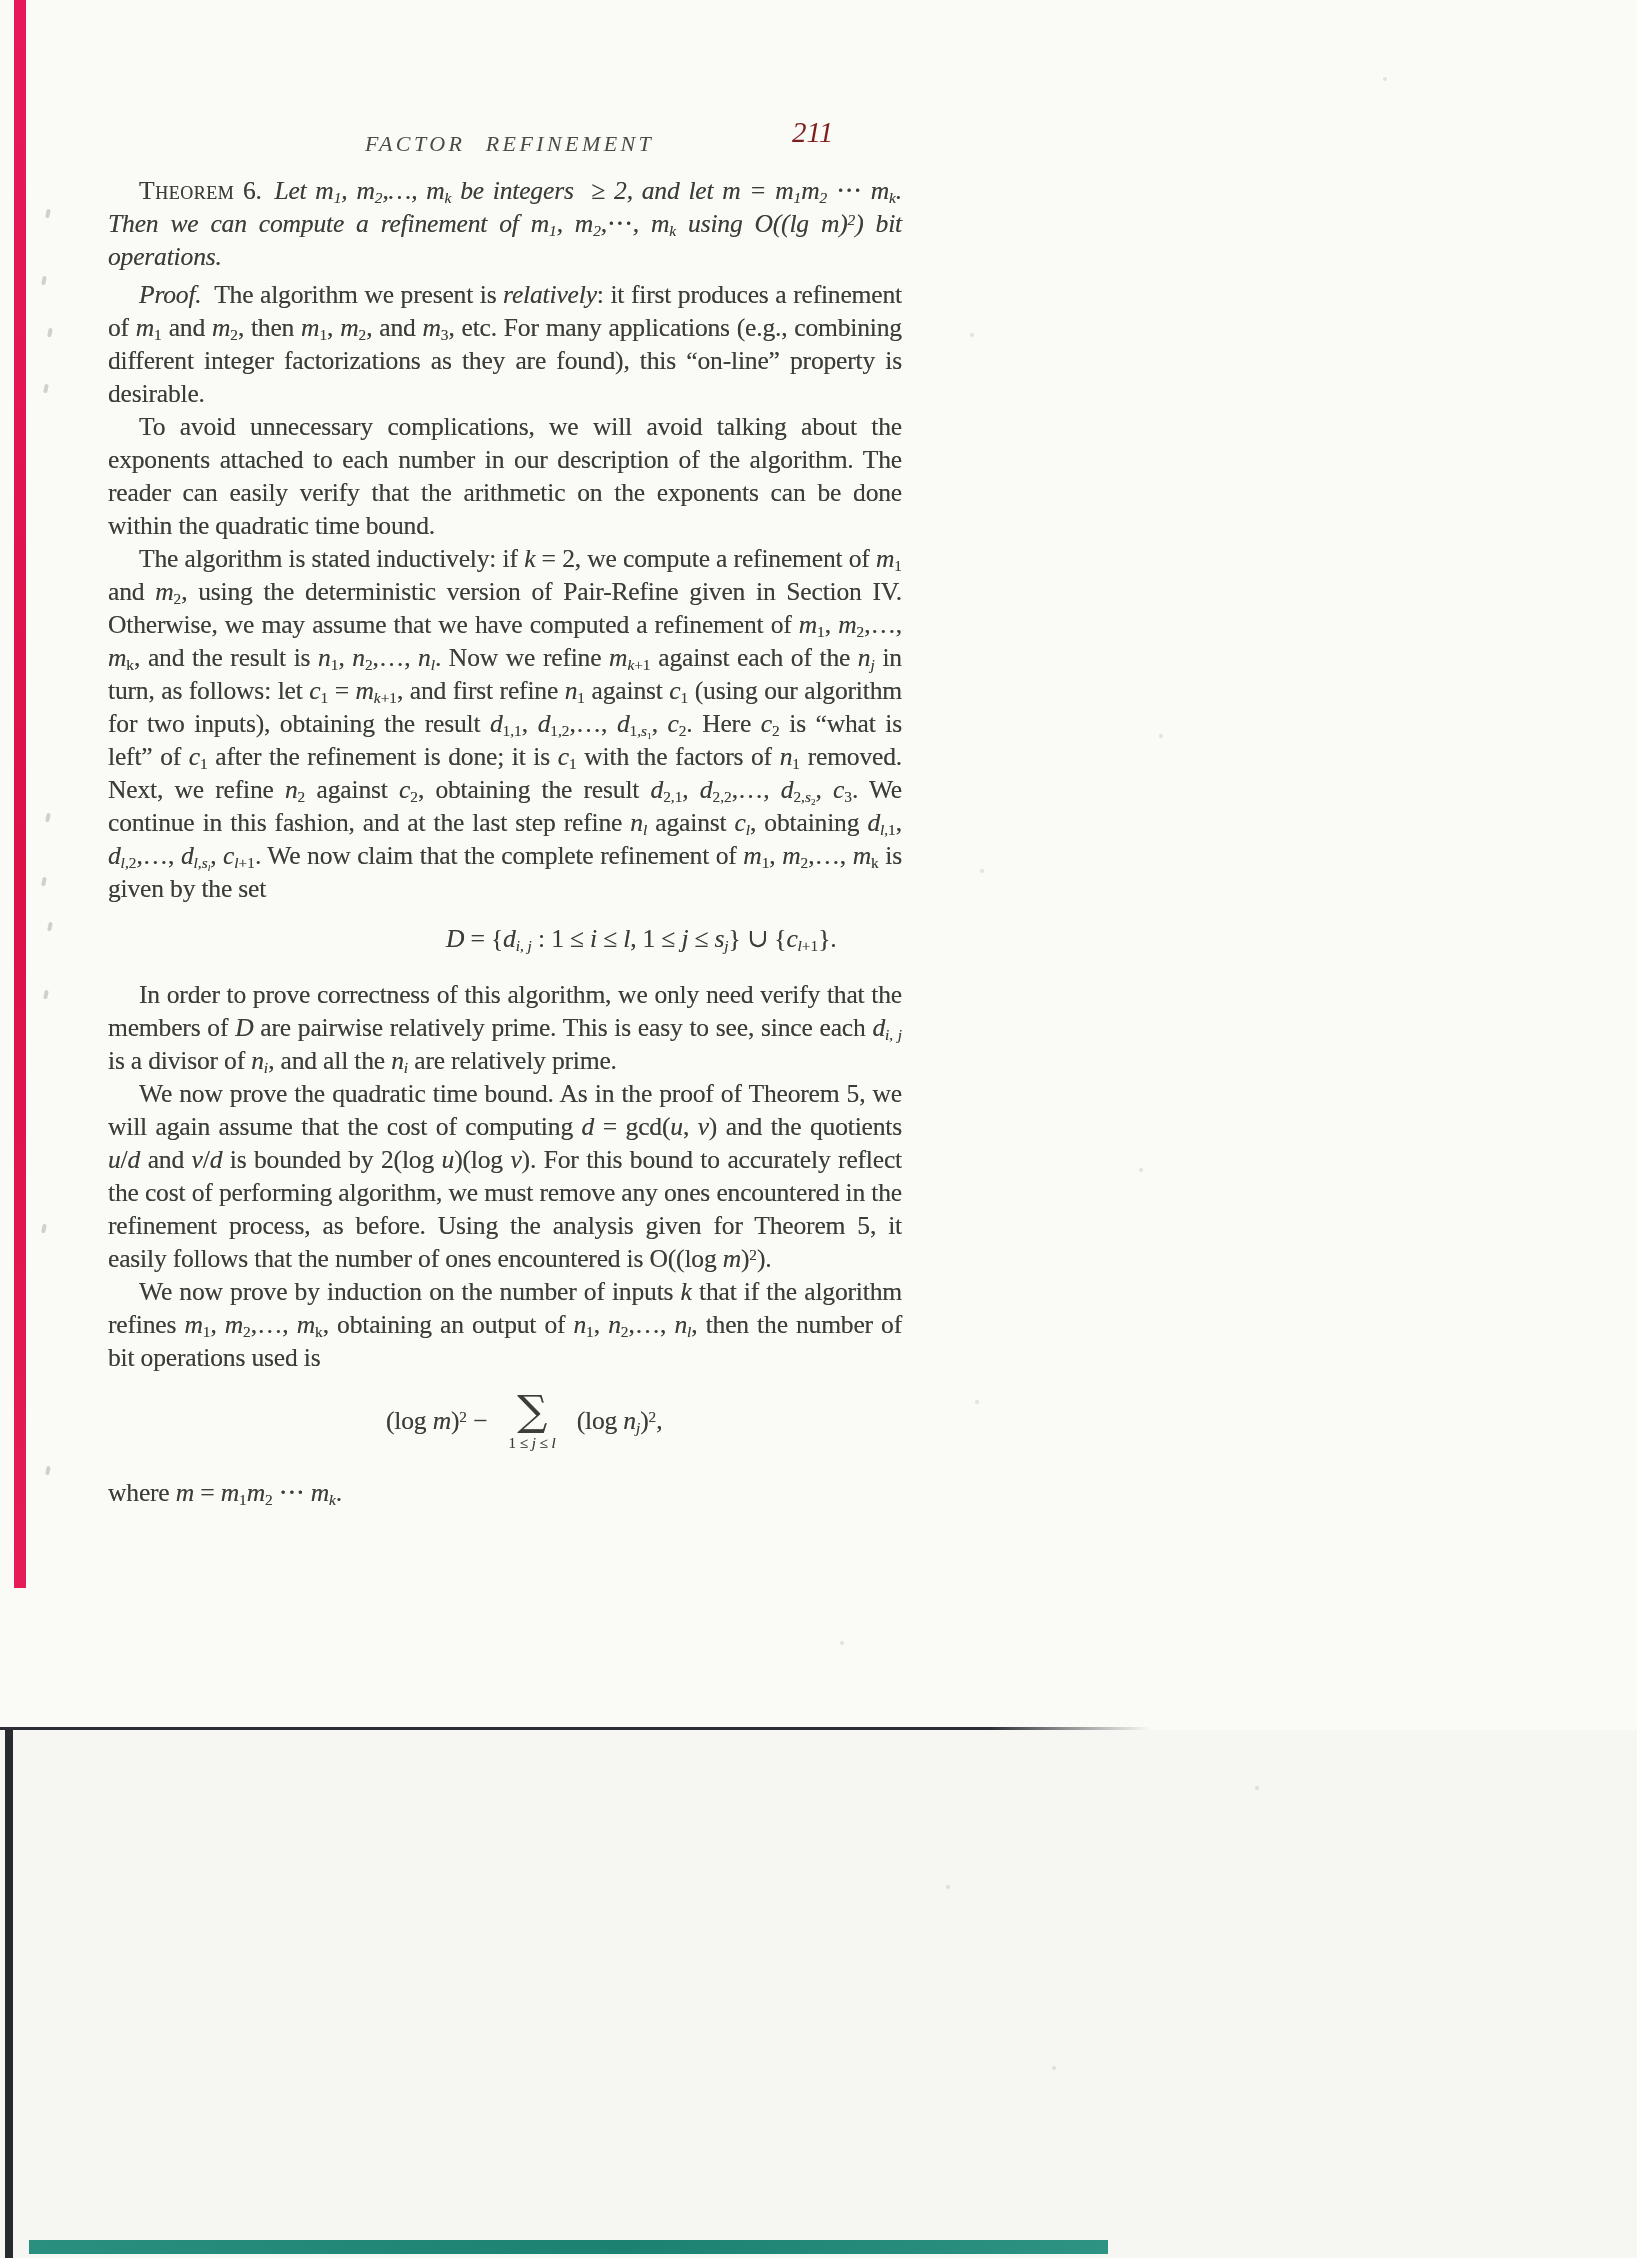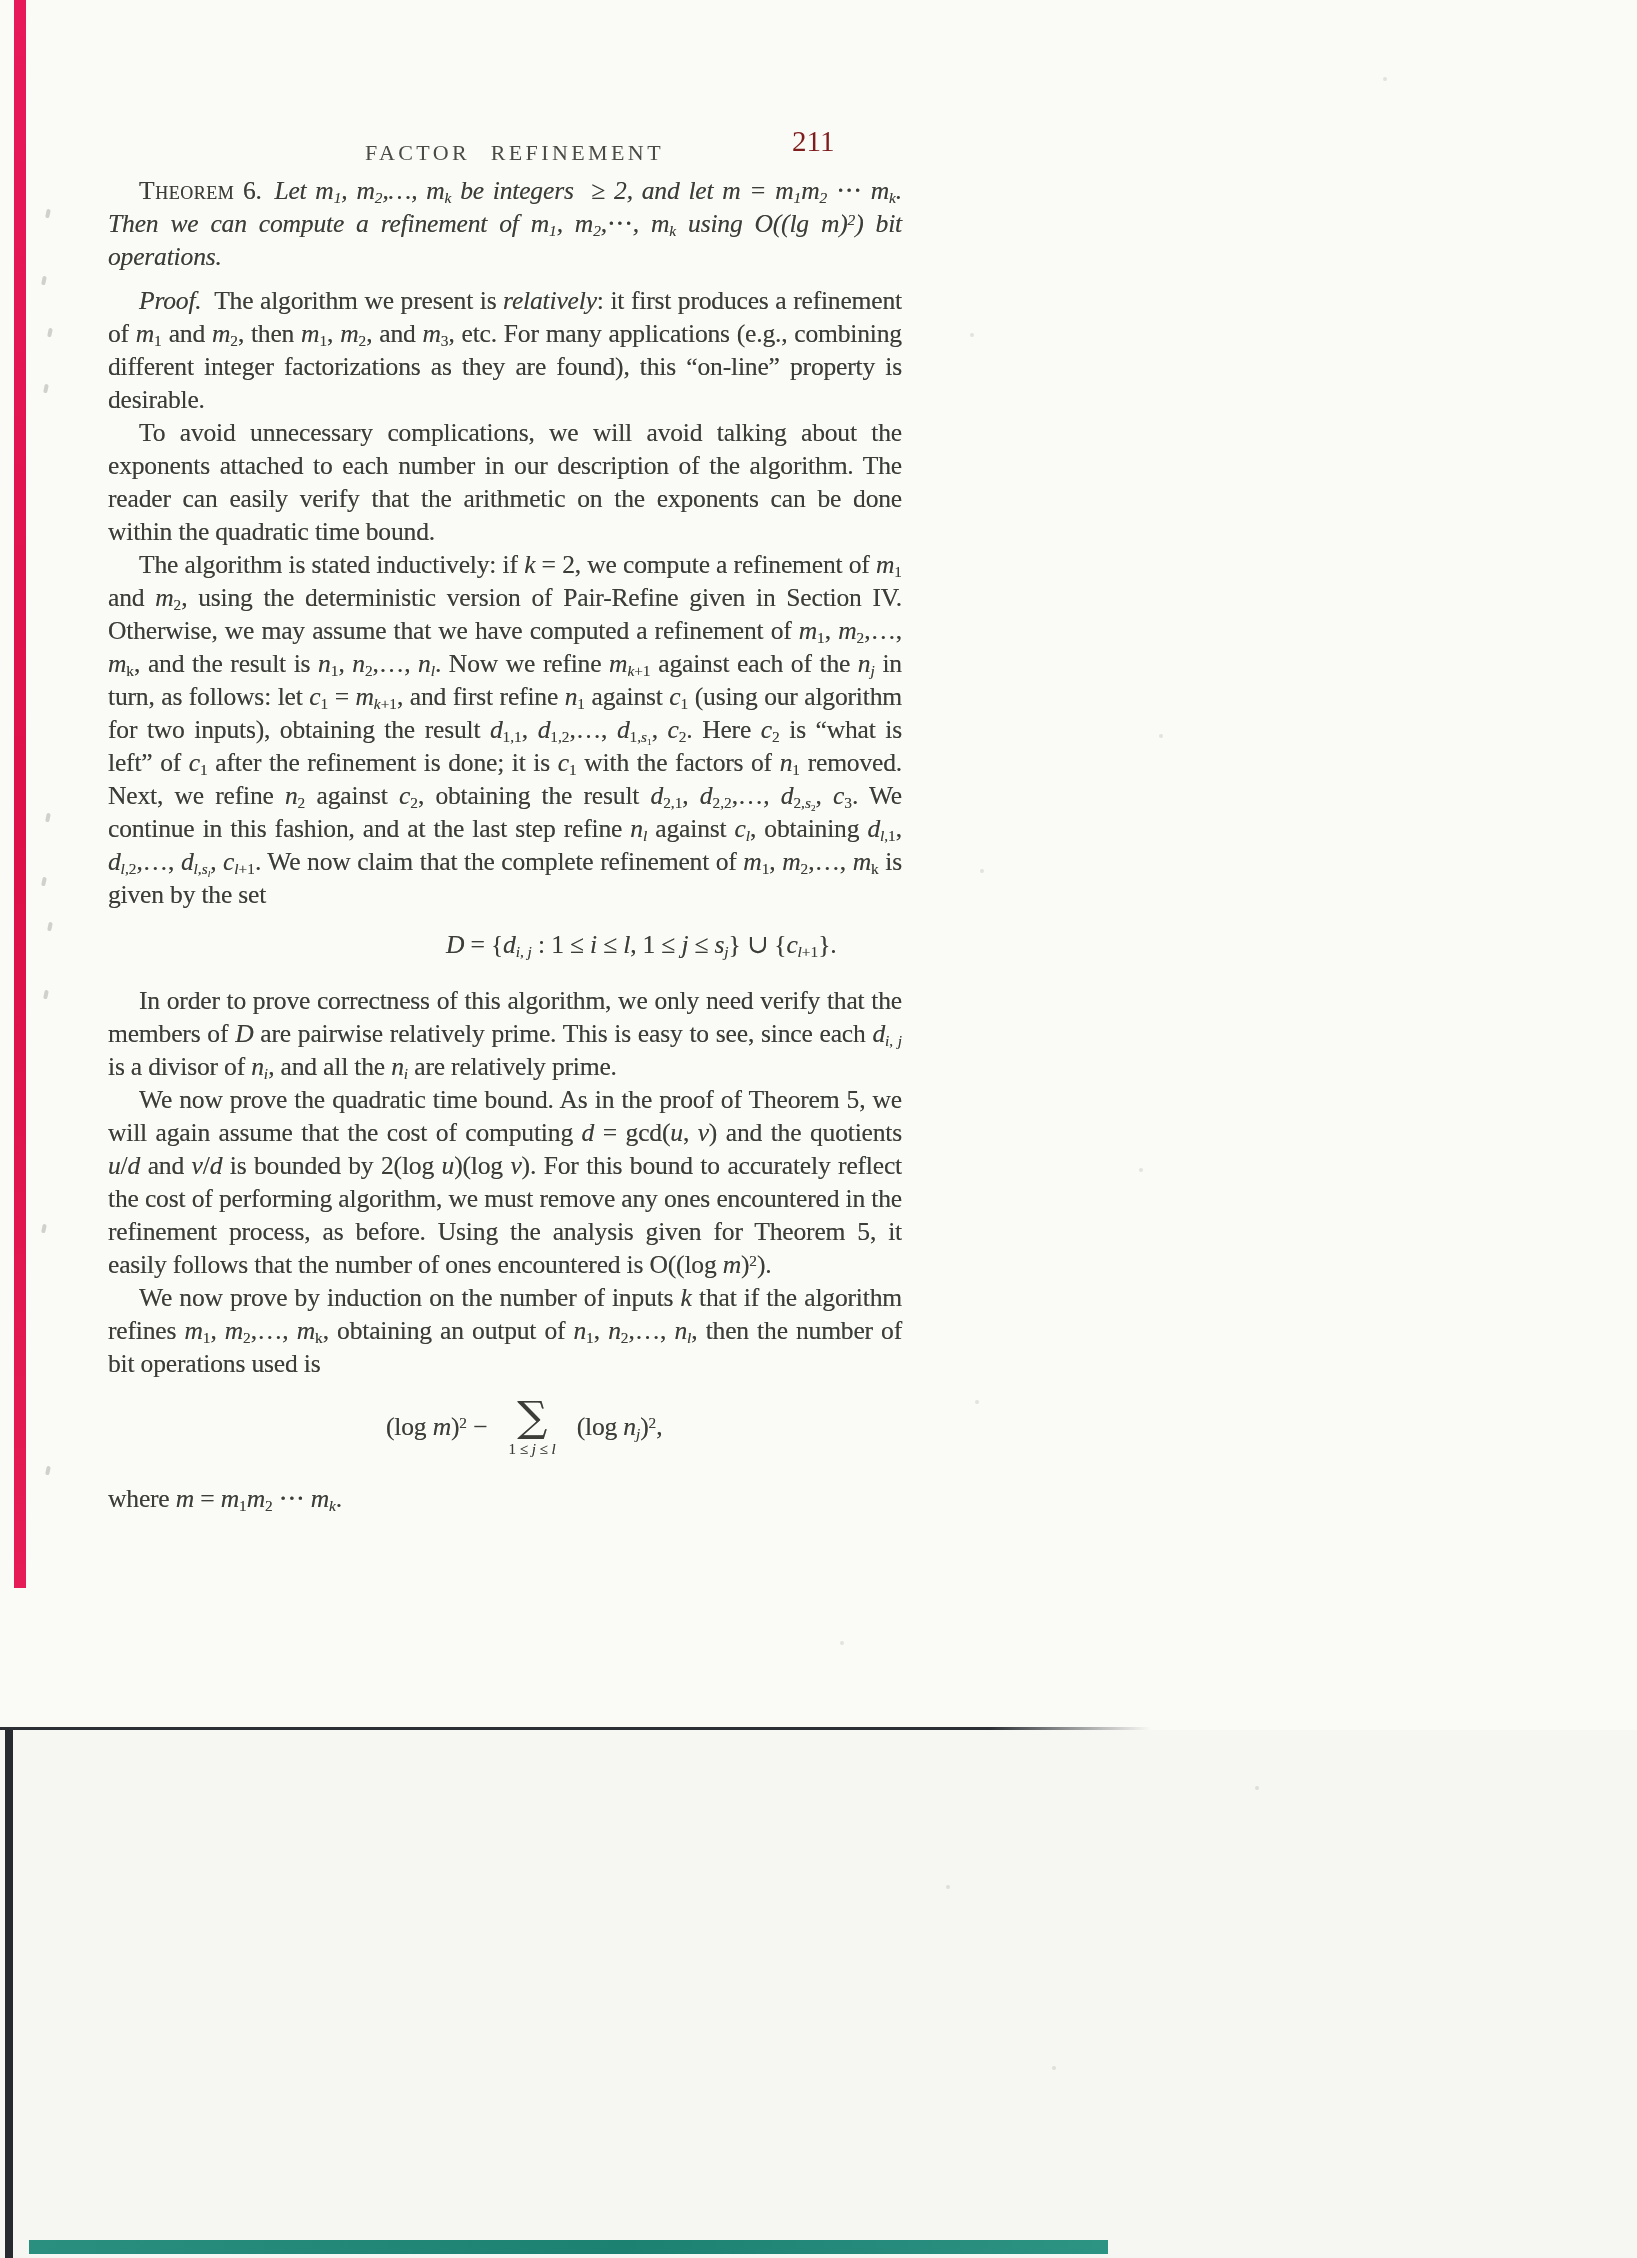--- a/index.html
+++ b/index.html
@@ -16,34 +16,34 @@
     background:linear-gradient(to bottom,#e8195a,#dd1048 55%,#e51c55);}
   .edge-line{position:absolute;left:0;top:1727px;width:1151px;height:2.9px;
     background:linear-gradient(to right,#2c3036 0%,#2c3036 86%,rgba(44,48,54,0) 100%);}
   .below-edge{position:absolute;left:0;top:1730px;width:1638px;height:528px;background:#f6f6f2;}
   .edge-vert{position:absolute;left:4.8px;top:1730px;width:8.7px;height:528px;background:#272b30;}
   .stripe-teal{position:absolute;left:29px;top:2240px;width:1079px;height:13.5px;
     background:linear-gradient(to right,#2a8f7e,#1d8172 55%,#2d9383);}
   .tick{position:absolute;width:3.9px;height:8.7px;border-radius:1.9px;background:rgba(60,60,55,.22);transform:rotate(12deg);}
   .speck{position:absolute;width:3.9px;height:3.9px;border-radius:50%;background:rgba(70,70,64,.13);}
   
-  .running-head{position:absolute;top:140px;left:108px;width:898px;height:39px;}
+  .running-head{position:absolute;top:131px;left:108px;width:898px;height:39px;font-style:italic;}
   .running-title{position:absolute;left:257px;top:0;
     font-size:22px;letter-spacing:3.4px;word-spacing:11.6px;color:#4a4a47;}
   .page-num{position:absolute;left:684px;top:-15.4px;font-size:29px;color:#7f1d1d;}
   
   .text-block{
     position:absolute;left:108px;top:174px;width:794px;
     font-size:25.6px;line-height:33px;letter-spacing:-0.2px;
     text-align:justify;
     text-shadow:0 0 0.4px rgba(60,60,56,.55);
   }
   .para{margin:0;text-indent:31px;}
   .para.no-indent{text-indent:0;}
-  .theorem{margin-bottom:11px;}
+  .theorem{margin-bottom:5px;}
   .sc{font-variant:small-caps;letter-spacing:0.5px;}
   i{font-style:italic;}
   sub{font-size:.6em;line-height:0;vertical-align:-.28em;letter-spacing:0;}
   sup{font-size:.6em;line-height:0;vertical-align:.45em;letter-spacing:0;}
   .display-eq{margin:17.4px 0 23px 338px;text-align:left;text-indent:0;}
   .display-eq2{margin:15.4px 0 25px 278px;text-indent:0;display:flex;align-items:center;gap:21px;}
   .bigop{display:inline-flex;flex-direction:column;align-items:center;line-height:1;}
   .sigma{font-size:42px;line-height:1;font-family:"DejaVu Serif","Liberation Serif",serif;}
   .oplimits{font-size:15px;margin-top:3.9px;letter-spacing:0;}
   .where-line{margin-top:20px;}

